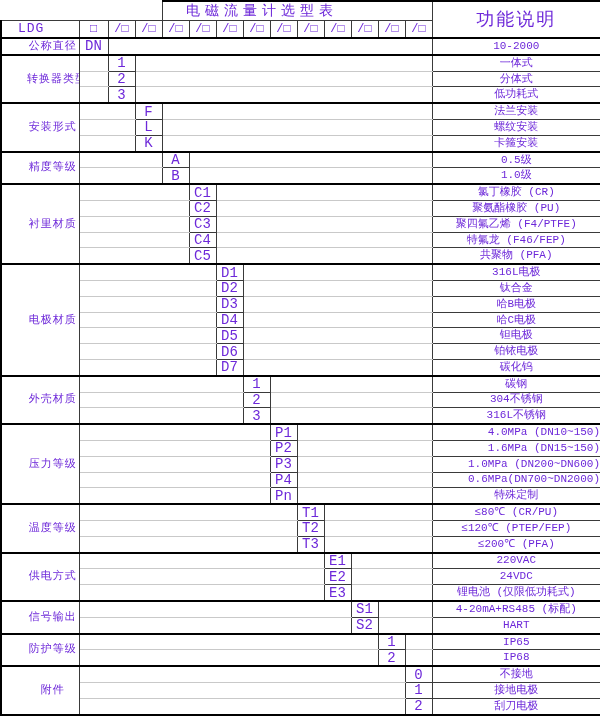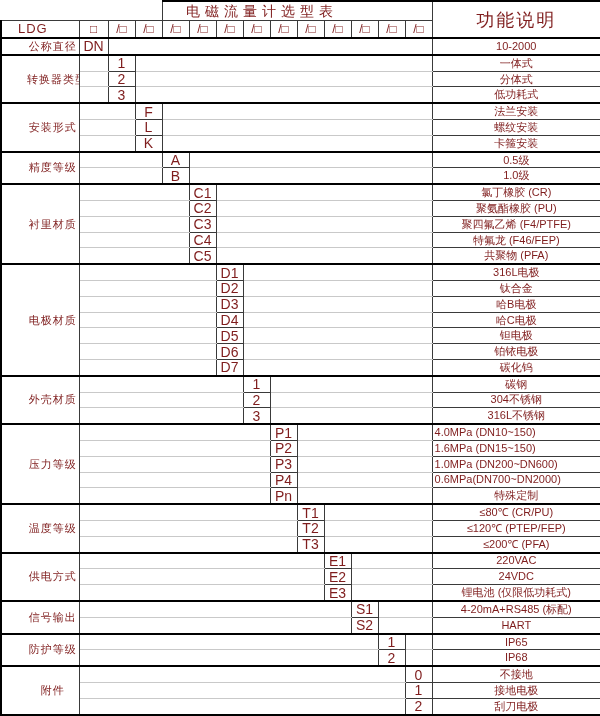--- a/index.html
+++ b/index.html
@@ -1,18 +1,18 @@
 <!DOCTYPE html>
 <html><head>
 <meta charset="utf-8">
 <style>
   html,body{margin:0;padding:0;background:#ffffff;}
   .sheet{
     width:600px;height:716px;position:relative;background:#ffffff;
-    font-family:Liberation Sans, sans-serif;color:#7f1d1d;
+    font-family:Liberation Mono, monospace;color:#6d28d9;
   }
   table.sel{border-collapse:collapse;table-layout:fixed;width:600px;height:716px;}
   td{
     padding:0;font-size:12px;line-height:1;text-align:center;vertical-align:middle;
     overflow:hidden;white-space:nowrap;border:1px solid #3a3a3a;
   }
   tr.title-row{height:19px;}
   tr.code-row{height:18px;}
   td.open{border:none;background:#fff;}
   td.title-cell{
@@ -25,21 +25,21 @@
   }
   td.ldg-cell{
     text-align:left;padding-left:16px;border-left:2px solid #000;
     font-size:13px;letter-spacing:1px;
   }
   td.box-cell{font-size:12px;}
   td.category-label{border-left:2px solid #000;font-size:11px;letter-spacing:1px;padding-left:25px;}
   td.spacer-cell{border-top-color:#c9c9c9;border-bottom-color:#c9c9c9;}
   td.code-cell{font-size:14px;}
   td.desc-cell{border-right:2px solid #000;font-size:11px;}
-  td.desc-left{text-align:left;padding-left:2px;}
+  td.desc-left{text-align:right;padding-left:2px;}
   tr.block-start > td{border-top:2px solid #000;}
   td.bottom-edge{border-bottom:2px solid #000;}
 </style>
 </head>
 <body>
 
 <div class="sheet">
   <table class="sel">
     <colgroup>
       <col style="width:78px">

